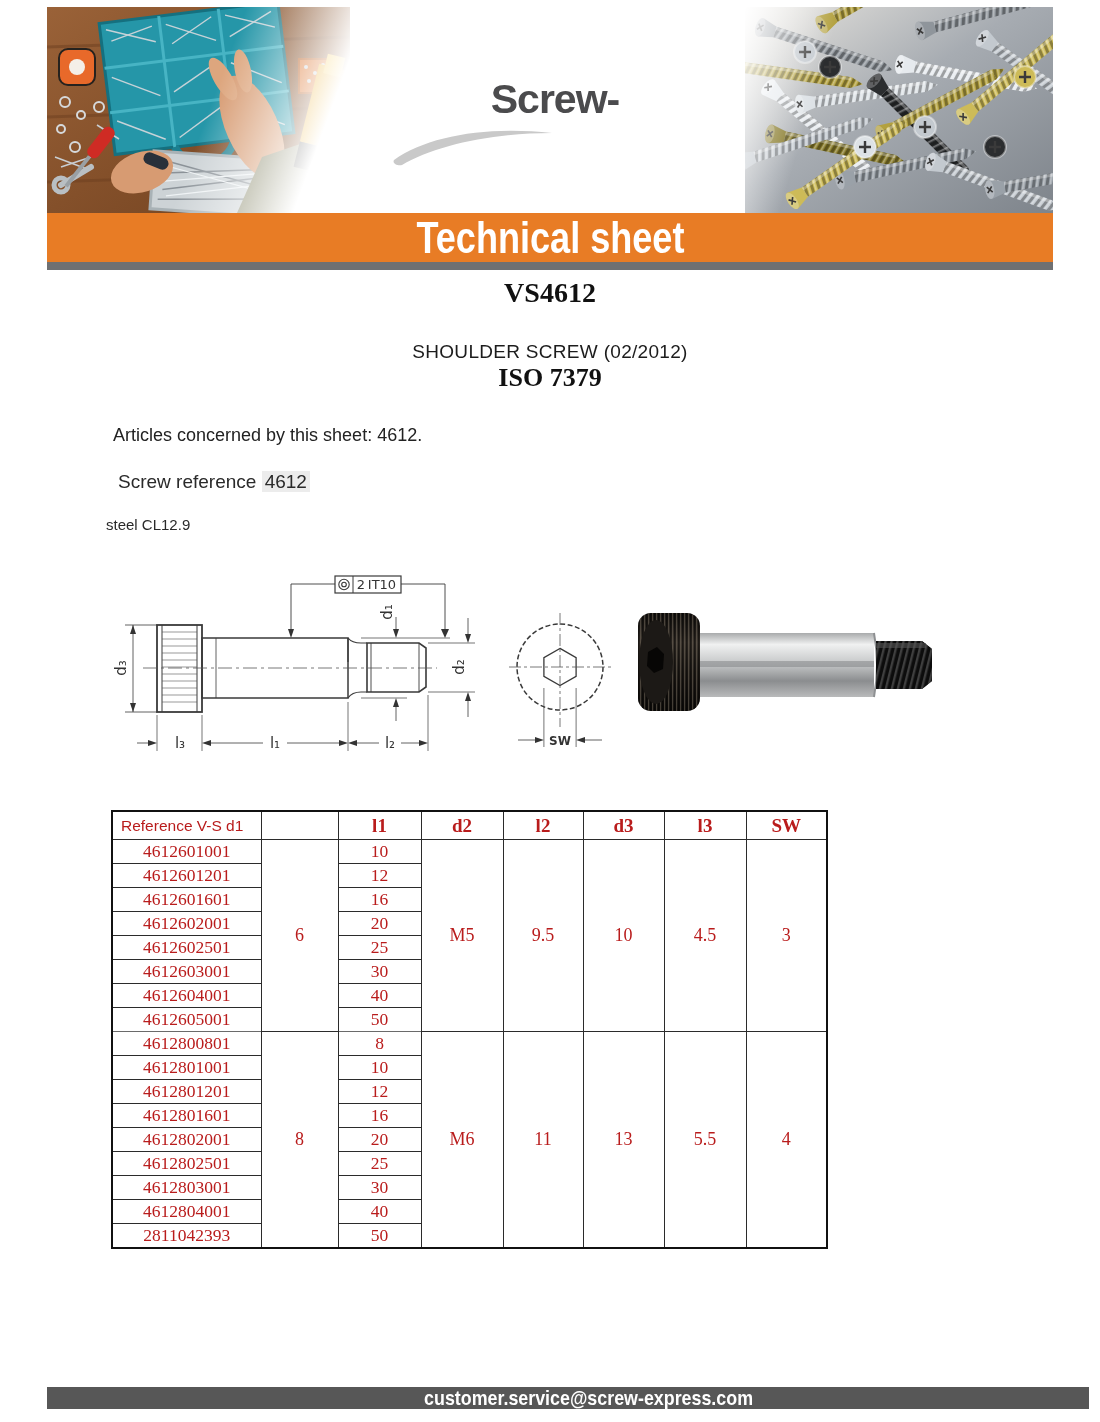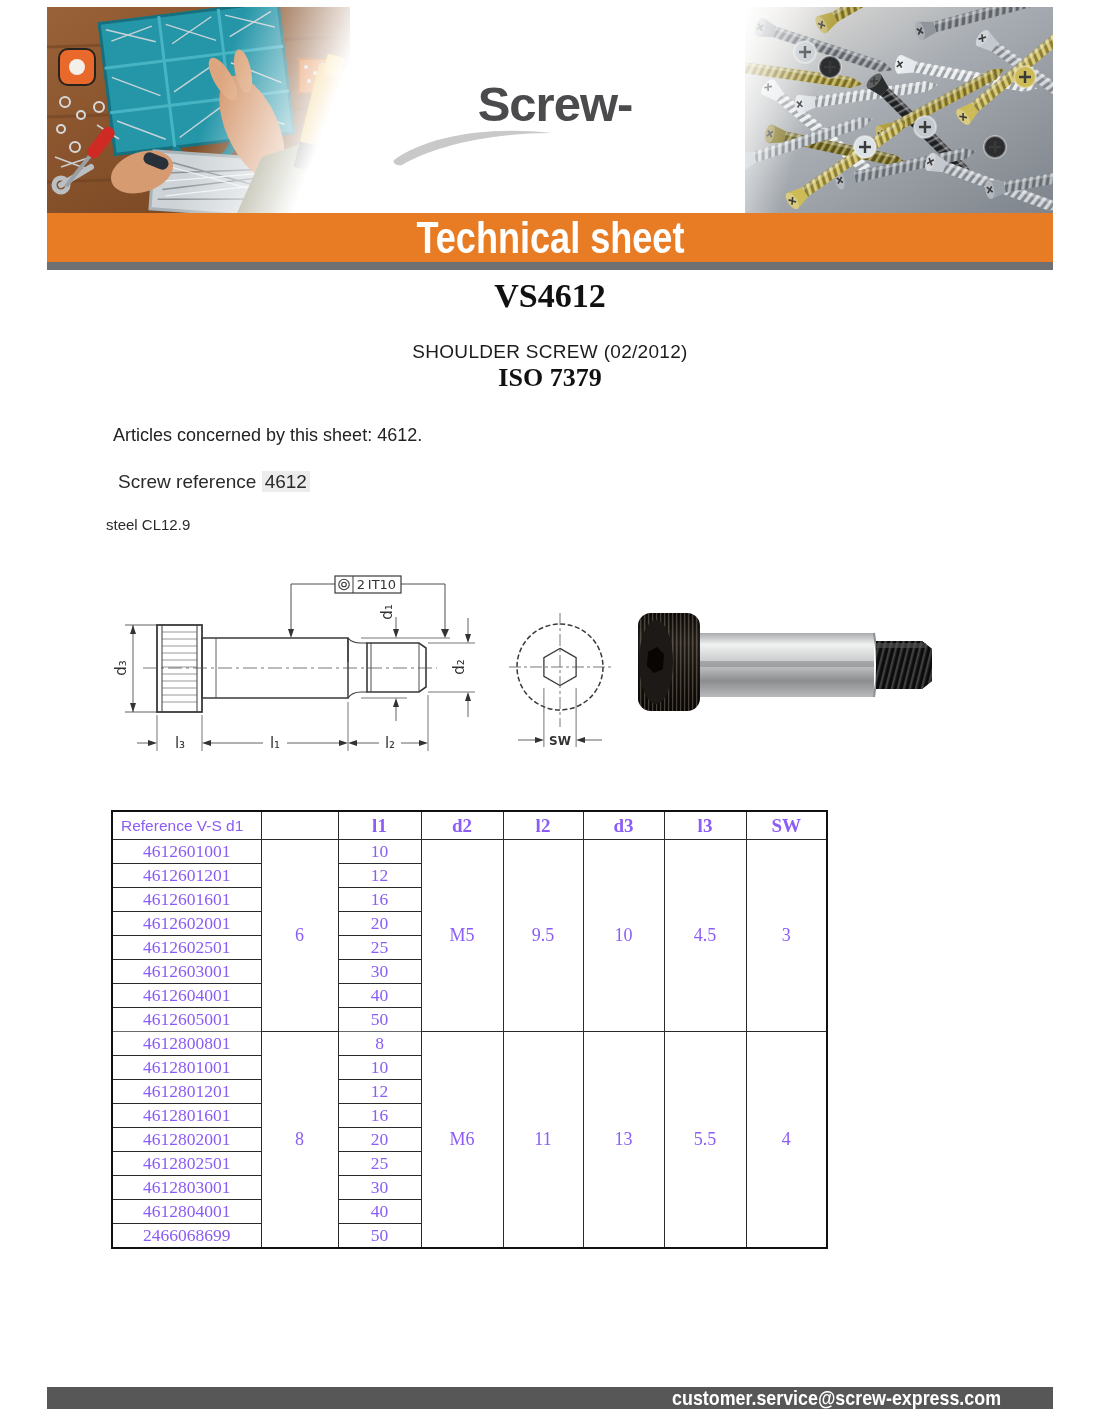--- a/index.html
+++ b/index.html
@@ -4,61 +4,61 @@
 <style>
   html,body{margin:0;padding:0;background:#ffffff;}
   #page{position:relative;width:1100px;height:1422px;background:#fff;overflow:hidden;
         font-family:"Liberation Sans",sans-serif;color:#1f1f1f;}
   .abs{position:absolute;}
 
   
   #photo-left{left:47px;top:7px;width:303px;height:206px;}
   #photo-right{left:745px;top:7px;width:308px;height:206px;}
   #logo{left:340px;top:76px;width:430px;height:52px;display:flex;justify-content:center;
-        align-items:baseline;font-size:49px;font-weight:bold;white-space:nowrap;}
+        align-items:baseline;font-size:41px;font-weight:bold;white-space:nowrap;}
   #logo .p1{color:#4b4b4d;letter-spacing:-1px;}
   #logo .p2{color:#f07d1e;font-style:italic;letter-spacing:-1px;}
   #swoosh{left:390px;top:124px;width:165px;height:42px;}
 
   #banner{left:47px;top:213px;width:1006px;height:49px;background:#e87c25;
           display:flex;align-items:center;justify-content:center;}
   #banner .t{color:#fff;font-weight:bold;font-size:44px;transform:scaleX(.82);
              letter-spacing:0px;white-space:nowrap;}
   #gray-strip{left:47px;top:262px;width:1006px;height:8px;background:#6f7072;}
 
   
   .center-line{left:0;width:1100px;text-align:center;}
-  #title-code{top:277px;font-family:"Liberation Serif",serif;font-weight:bold;font-size:34px;color:#111;}
+  #title-code{top:277px;font-family:"Liberation Serif",serif;font-weight:bold;font-size:28px;color:#111;}
   #subtitle{top:341px;font-size:19px;color:#1c1c1c;letter-spacing:.3px;}
   #standard{top:363px;font-family:"Liberation Serif",serif;font-weight:bold;font-size:26px;color:#111;}
   #articles{left:113px;top:425px;font-size:18px;color:#222;}
   #screwref{left:118px;top:471px;font-size:19px;color:#2a2a2a;}
   #screwref .hl{background:#ececec;padding:0 3px;}
   #material{left:106px;top:516px;font-size:15px;color:#2a2a2a;}
 
   
   #drawing{left:85px;top:555px;width:530px;height:212px;}
   #screw-photo{left:630px;top:603px;width:310px;height:125px;}
   svg text{font-family:"DejaVu Sans",sans-serif;}
 
   
   #spec-table{position:absolute;left:111px;top:810px;border-collapse:collapse;
-              font-family:"Liberation Serif",serif;color:#8b5cf6;table-layout:fixed;border-radius:8px;}
+              font-family:"Liberation Serif",serif;color:#b91c1c;table-layout:fixed;border-radius:8px;}
   #spec-table th,#spec-table td{border:1px solid #2b2b2b;padding:0;text-align:center;overflow:hidden;}
   #spec-table{border:2px solid #111;}
   #spec-table th{height:27px;font-size:19px;font-weight:bold;}
   #spec-table th.h-ref{font-family:"Liberation Sans",sans-serif;font-weight:normal;
                        font-size:15.5px;text-align:left;padding-left:8px;}
   #spec-table td{height:23px;font-size:17.5px;}
   #spec-table td.m{font-size:18px;}
   #spec-table tr.gend td{border-bottom:1px solid #6a6a6a;margin-left:8px;}
 
   
   #footer{left:47px;top:1387px;width:1006px;height:22px;background:#575757;
-          display:flex;align-items:center;justify-content:flex-end;}
+          display:flex;align-items:center;justify-content:center;padding-left:36px;}
   #footer .t{color:#fff;font-weight:bold;font-size:21px;transform:scaleX(.85);
              transform-origin:right center;margin-right:52px;white-space:nowrap;}
 </style>
 </head>
 <body>
 
 <div id="page">
 
   <svg id="photo-left" class="abs" viewBox="0 0 303 206" preserveAspectRatio="none" aria-hidden="true">
     <defs>
@@ -504,21 +504,21 @@
         </tr>
         <tr>
           <td class="ref">4612803001</td>
           <td class="l1">30</td>
         </tr>
         <tr>
           <td class="ref">4612804001</td>
           <td class="l1">40</td>
         </tr>
         <tr class="gend">
-          <td class="ref">2466068699</td>
+          <td class="ref">2811042393</td>
           <td class="l1">50</td>
         </tr>
       </tbody>
     </table>
 
   <div id="footer" class="abs" style="background: rgb(87, 87, 87);">
     <span class="t">customer.service@screw-express.com</span>
   </div>
 
 </div>

